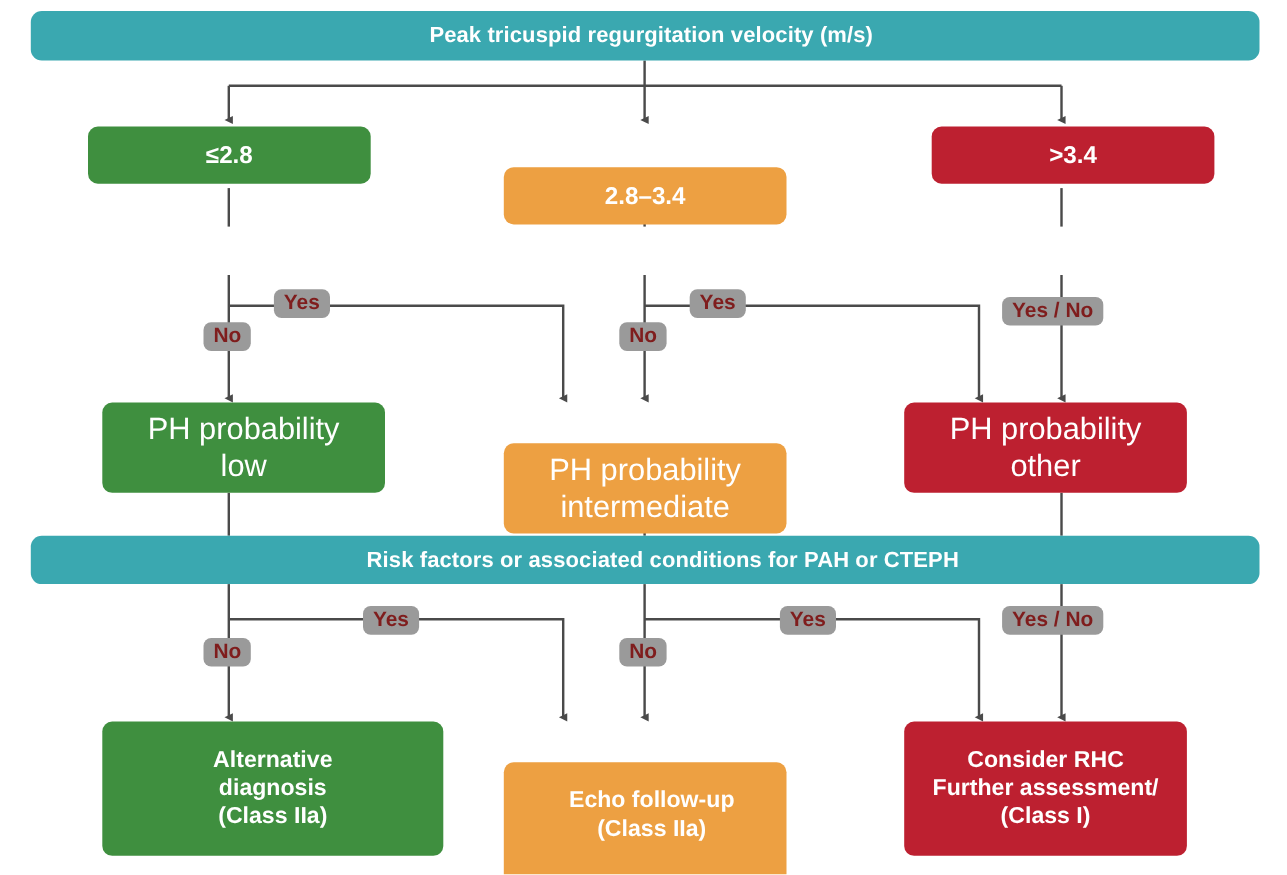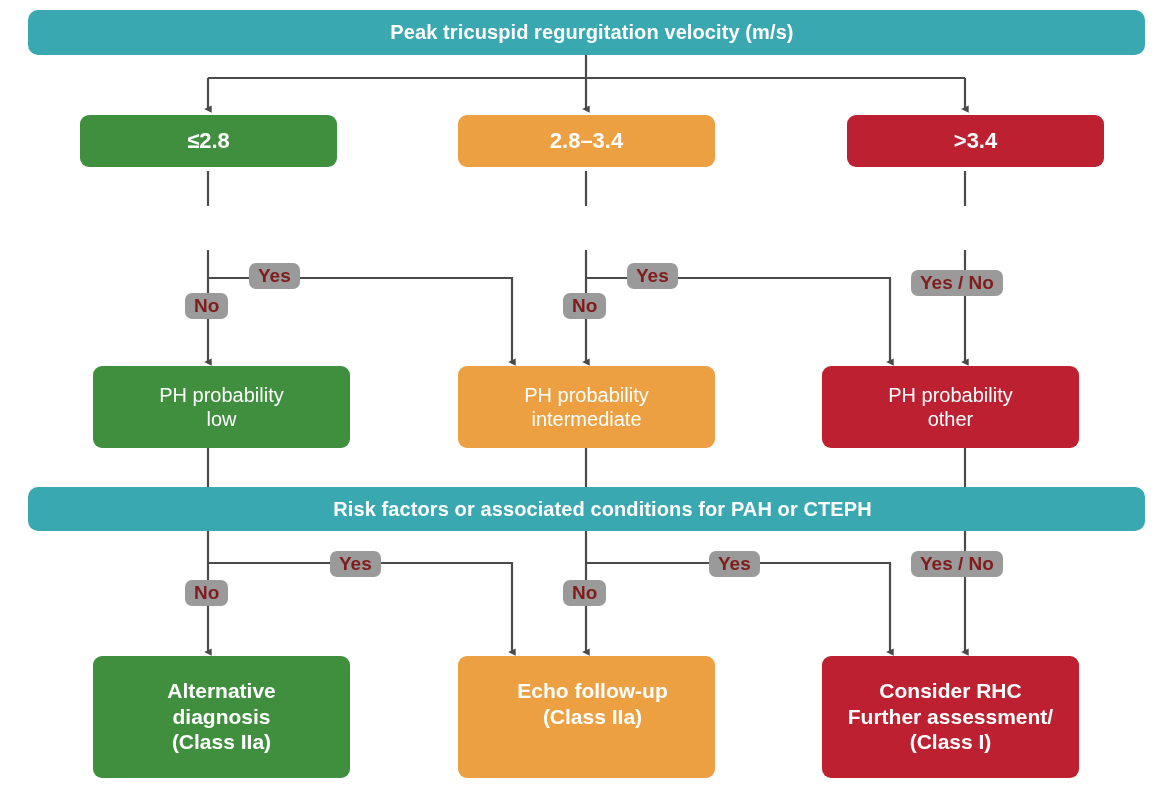--- a/index.html
+++ b/index.html
@@ -38,30 +38,30 @@
     line-height: 1.22;
   }
   .band {
     border-radius: 10px;
     font-weight: bold;
     font-size: 20px;
     letter-spacing: 0.1px;
   }
   .teal   { background: #3aa8b0; }
   .green  { background: #3f8f3f; }
-  .orange { background: #eda042; }
+  .orange { background: #eda042; margin-top: 37px; }
   .red    { background: #bd2030; }
 
   .valuebox {
     font-weight: bold;
     font-size: 22px;
   }
   .probbox {
     font-weight: normal;
-    font-size: 20px;
+    font-size: 28px;
   }
   .outcomebox {
     font-weight: bold;
     font-size: 21px;
     align-items: flex-start;
     padding-top: 22px;
   }
 
   .badge {
     position: absolute;
@@ -160,21 +160,21 @@
     </div>
   </div>
 
   <div class="node probbox red" style="left:822px; top:366px; width:257px; height:82px;">
     <div>
       <div>PH probability</div>
       <div>other</div>
     </div>
   </div>
 
-  <div class="node outcomebox green" style="left:93px; top:656px; width:257px; height:122px;">
+  <div class="node outcomebox green" style="left:93px; top:656px; width:310px; height:122px;">
     <div>
       <div>Alternative</div>
       <div>diagnosis</div>
       <div>(Class IIa)</div>
     </div>
   </div>
 
   <div class="node outcomebox orange" style="left:458px; top:656px; width:257px; height:122px;padding-left:12px;">
     <div>
       <div>Echo follow-up</div>

